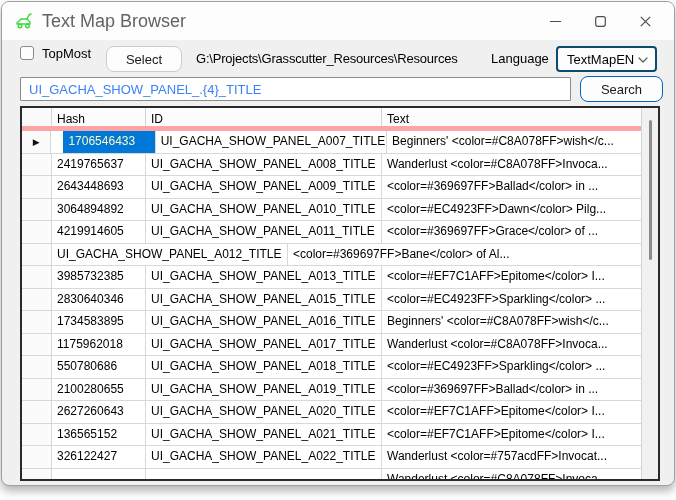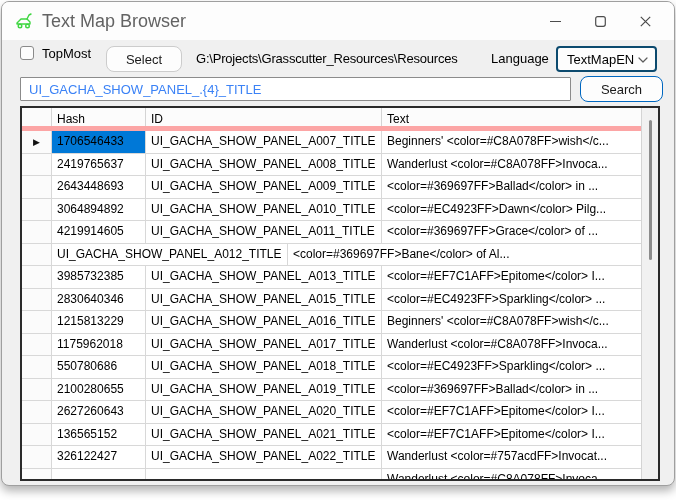--- a/index.html
+++ b/index.html
@@ -41,21 +41,21 @@
     width:619px; }
   .hcell { font-size:12px; line-height:22px; padding-left:5px; color:#000;
     border-right:1px solid #d4d4d4; overflow:hidden; white-space:nowrap; }
   .g-row { display:flex; height:22.5px; width:619px; border-bottom:1px solid #d8d8d8; background:#fff; }
   .cell { font-size:12px; line-height:21.5px; padding-left:5px; color:#000;
     border-right:1px solid #d8d8d8; overflow:hidden; white-space:nowrap; }
   .c-stub  { width:30px; padding-left:0; text-align:center; background:#fbfbfb; }
   .c-hash  { width:94px; }
   .c-id    { width:236px; }
   .c-text  { width:259px; border-right:none; }
-  .cell.selected { background:#0078d7; color:#000000; }
+  .cell.selected { background:#0078d7; color:#fef9c3;margin-left:12px; }
   .row-arrow { font-size:9px; color:#111; line-height:21.5px; }
   .partial-clip { height:10.5px; overflow:hidden; }
   .scrollbar { position:absolute; right:0; top:0; bottom:0; width:17px; background:#f1f1f1;
     border-left:1px solid #d4d4d4; }
   .scroll-thumb { position:absolute; left:7px; top:12px; width:3px; height:140px;
     background:#8c8c8c; border-radius:2px; }
 </style>
 </head>
 <body>
 
@@ -167,21 +167,21 @@
 
   <div class="g-row">
     <div class="cell c-stub"><span class="row-arrow"></span></div>
     <div class="cell c-hash">2830640346</div>
     <div class="cell c-id">UI_GACHA_SHOW_PANEL_A015_TITLE</div>
     <div class="cell c-text">&lt;color=#EC4923FF&gt;Sparkling&lt;/color&gt; ...</div>
   </div>
 
   <div class="g-row">
     <div class="cell c-stub"><span class="row-arrow"></span></div>
-    <div class="cell c-hash">1215813229</div>
+    <div class="cell c-hash">1734583895</div>
     <div class="cell c-id">UI_GACHA_SHOW_PANEL_A016_TITLE</div>
     <div class="cell c-text">Beginners' &lt;color=#C8A078FF&gt;wish&lt;/c...</div>
   </div>
 
   <div class="g-row">
     <div class="cell c-stub"><span class="row-arrow"></span></div>
     <div class="cell c-hash">1175962018</div>
     <div class="cell c-id">UI_GACHA_SHOW_PANEL_A017_TITLE</div>
     <div class="cell c-text">Wanderlust &lt;color=#C8A078FF&gt;Invoca...</div>
   </div>

